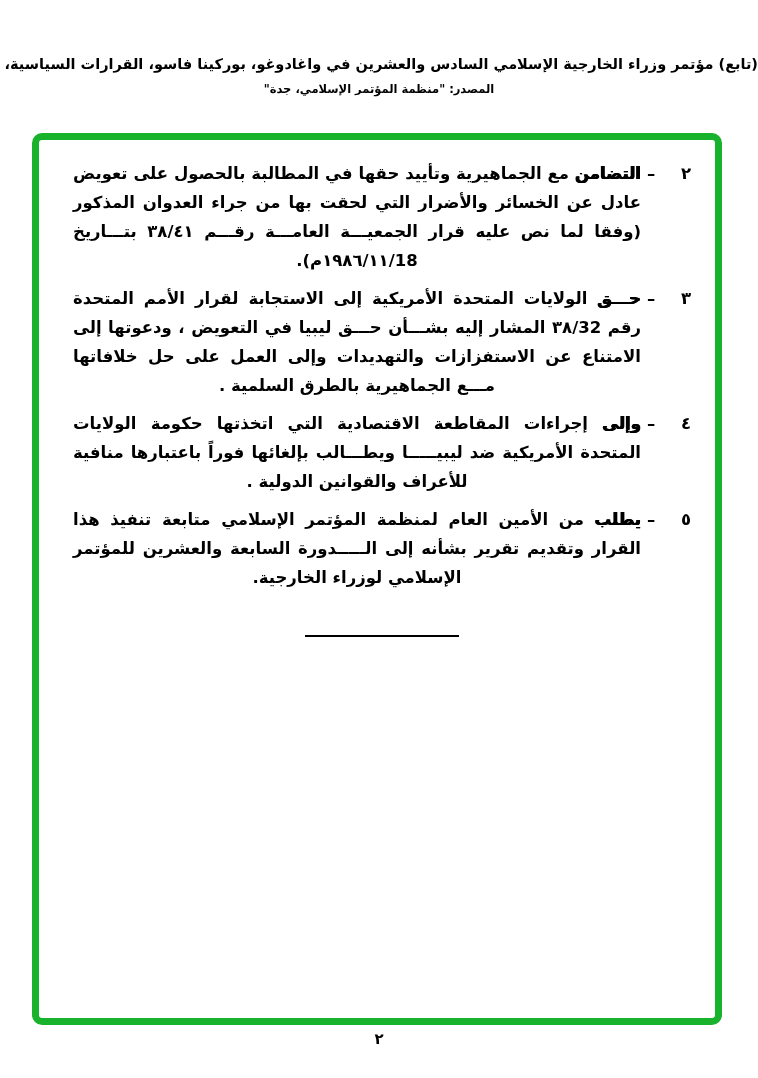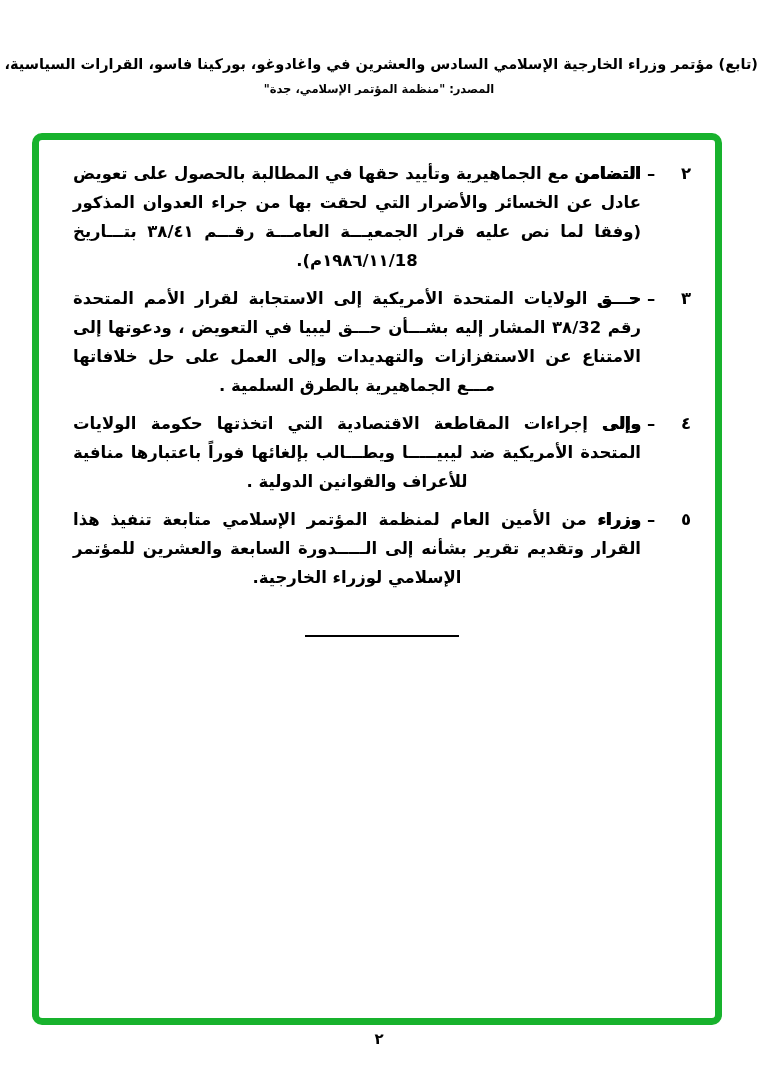--- a/index.html
+++ b/index.html
@@ -130,21 +130,21 @@
         <span>إجراءات المقاطعة الاقتصادية التي اتخذتها حكومة الولايات المتحدة الأمريكية ضد ليبيـــــا ويطـــالب بإلغائها فوراً باعتبارها منافية للأعراف والقوانين الدولية .</span>
       </div>
     </div>
 
     <div class="item">
       <div class="marker">
         <span>٥</span>
         <span>–</span>
       </div>
       <div class="item-text">
-        <span class="lead">وزراء</span>
+        <span class="lead">يطلب</span>
         <span>من الأمين العام لمنظمة المؤتمر الإسلامي متابعة تنفيذ هذا القرار وتقديم تقرير بشأنه إلى الـــــدورة السابعة والعشرين للمؤتمر الإسلامي لوزراء الخارجية.</span>
       </div>
     </div>
 
     <div class="divider"></div>
 
   </div>
 </div>
 
 <div class="page-number">٢</div>

